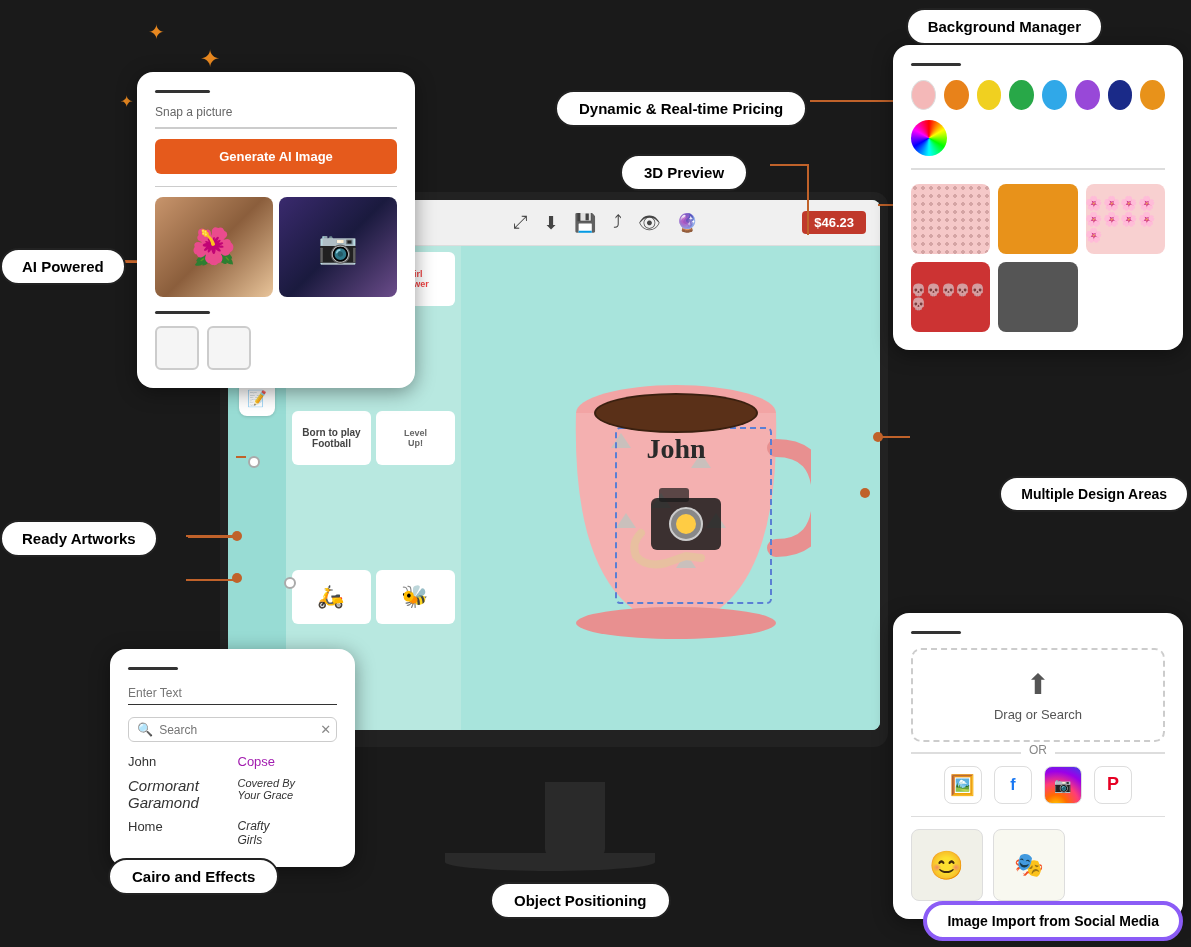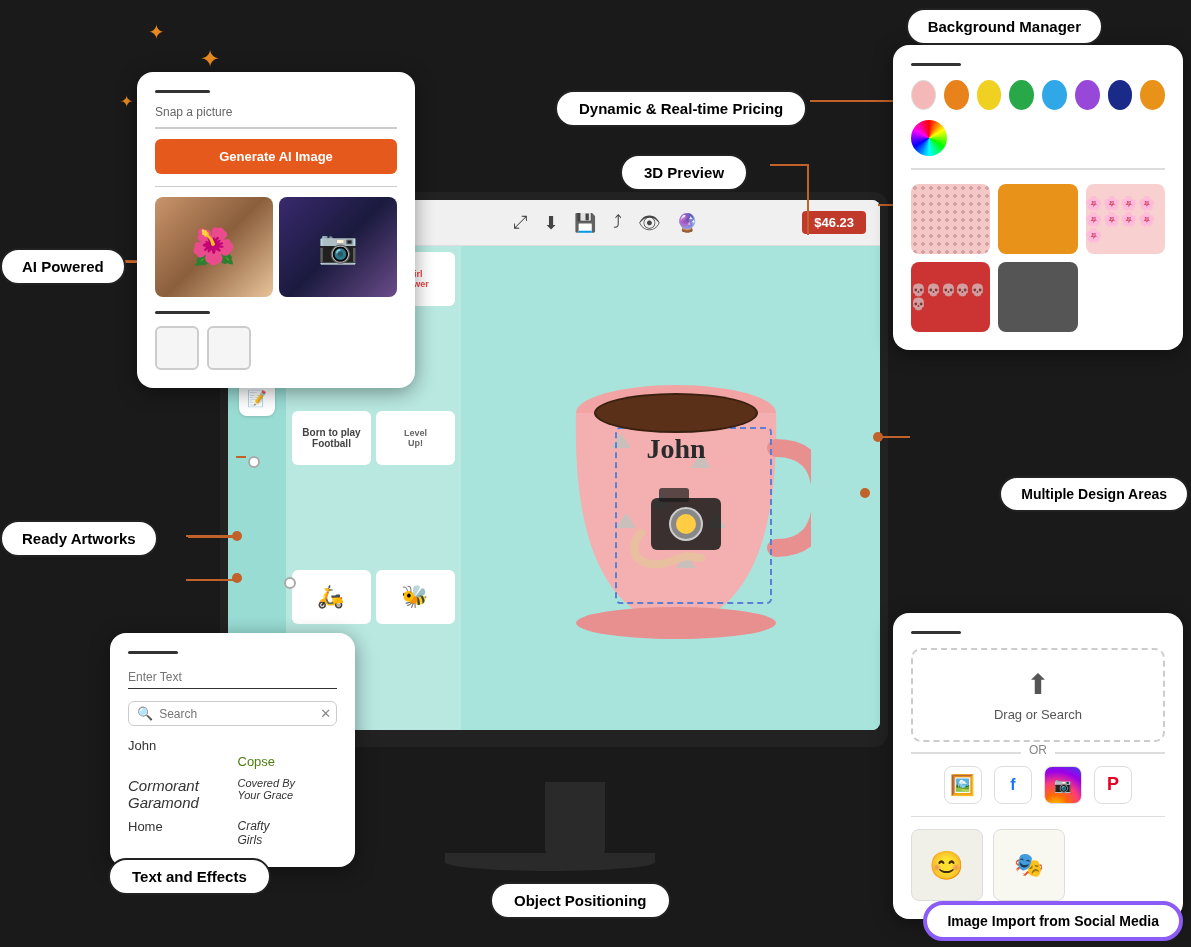--- a/index.html
+++ b/index.html
@@ -200,21 +200,21 @@
   
   <div style="display:flex;align-items:center;border:1.5px solid #ccc;border-radius:6px;padding:4px 8px;margin-bottom:10px;gap:6px;">
     <span style="font-size:13px;color:#888;">🔍</span>
     <input style="border: none; outline: none; font-size: 12px; flex: 1 1 0%;" placeholder="Search">
     <span style="cursor:pointer;color:#888;font-size:13px;">✕</span>
   </div>
 
   
   <div style="display:grid;grid-template-columns:1fr 1fr;gap:4px 10px;">
     <span style="font-size:13px;cursor:pointer;color:#333;padding:2px 0;">John</span>
-    <span style="font-size:13px;cursor:pointer;color:#4d7c0f;padding:2px 0;margin-top:16px;">Copse</span>
+    <span style="font-size:13px;cursor:pointer;color:#a21caf;padding:2px 0;">Copse</span>
     <span style="font-size:15px;cursor:pointer;color:#333;padding:2px 0;font-style:italic;">Cormorant<br>Garamond</span>
     <span style="font-size:11px;cursor:pointer;color:#333;padding:2px 0;font-style:italic;">Covered By<br>Your Grace</span>
     <span style="font-size:13px;cursor:pointer;color:#333;padding:2px 0;">Home</span>
     <span style="font-size:12px;cursor:pointer;color:#333;padding:2px 0;font-style:italic;">Crafty<br>Girls</span>
   </div>
 </div>
 
 <div style="position:absolute;right:8px;bottom:28px;width:290px;background:white;border-radius:16px;padding:18px;box-shadow:0 4px 20px rgba(0,0,0,.4);z-index:31;">
   <div style="width:50px;height:3px;background:#333;border-radius:2px;margin-bottom:14px;"></div>
 
@@ -242,21 +242,21 @@
     <div style="width:72px;height:72px;border-radius:8px;background:#f8f8f0;display:flex;align-items:center;justify-content:center;font-size:24px;cursor:pointer;border:1px solid #ddd;">🎭</div>
   </div>
 </div>
 
 <div class="bubble" style="position:absolute;right:88px;top:8px;background:white;border-radius:30px;padding:8px 20px;font-size:15px;font-weight:600;border:2px solid #222;z-index:50;">Background Manager</div>
 
 <div class="bubble" style="position:absolute;left:0;top:248px;background:white;border-radius:30px;padding:8px 20px;font-size:15px;font-weight:600;border:2px solid #222;z-index:50;">AI Powered</div>
 
 <div class="bubble" style="position:absolute;left:0;top:520px;background:white;border-radius:30px;padding:8px 20px;font-size:15px;font-weight:600;border:2px solid #222;z-index:50;">Ready Artworks</div>
 
-<div class="bubble" style="position:absolute;left:108px;bottom:52px;background:white;border-radius:30px;padding:8px 22px;font-size:15px;font-weight:600;border:2px solid #222;z-index:50;">Text and Effects</div>
+<div class="bubble" style="position:absolute;left:108px;bottom:52px;background:white;border-radius:30px;padding:8px 22px;font-size:15px;font-weight:600;border:2px solid #222;z-index:50;">Cairo and Effects</div>
 
 <div class="bubble" style="position:absolute;left:555px;top:90px;background:white;border-radius:30px;padding:8px 22px;font-size:15px;font-weight:600;border:2px solid #222;z-index:50;">Dynamic &amp; Real-time Pricing</div>
 
 <div class="bubble" style="position:absolute;left:620px;top:154px;background:white;border-radius:30px;padding:8px 22px;font-size:15px;font-weight:600;border:2px solid #222;z-index:50;">3D Preview</div>
 
 <div class="bubble" style="position:absolute;right:2px;top:476px;background:white;border-radius:30px;padding:8px 20px;font-size:14px;font-weight:600;border:2px solid #222;z-index:50;">Multiple Design Areas</div>
 
 <div class="bubble" style="position:absolute;left:490px;bottom:28px;background:white;border-radius:30px;padding:8px 22px;font-size:15px;font-weight:600;border:2px solid #222;z-index:50;">Object Positioning</div>
 
 <div class="bubble" style="position:absolute;right:8px;bottom:6px;background:white;border-radius:30px;padding:8px 20px;font-size:14px;font-weight:600;border:4px solid #8b5cf6;z-index:50;">Image Import from Social Media</div>

